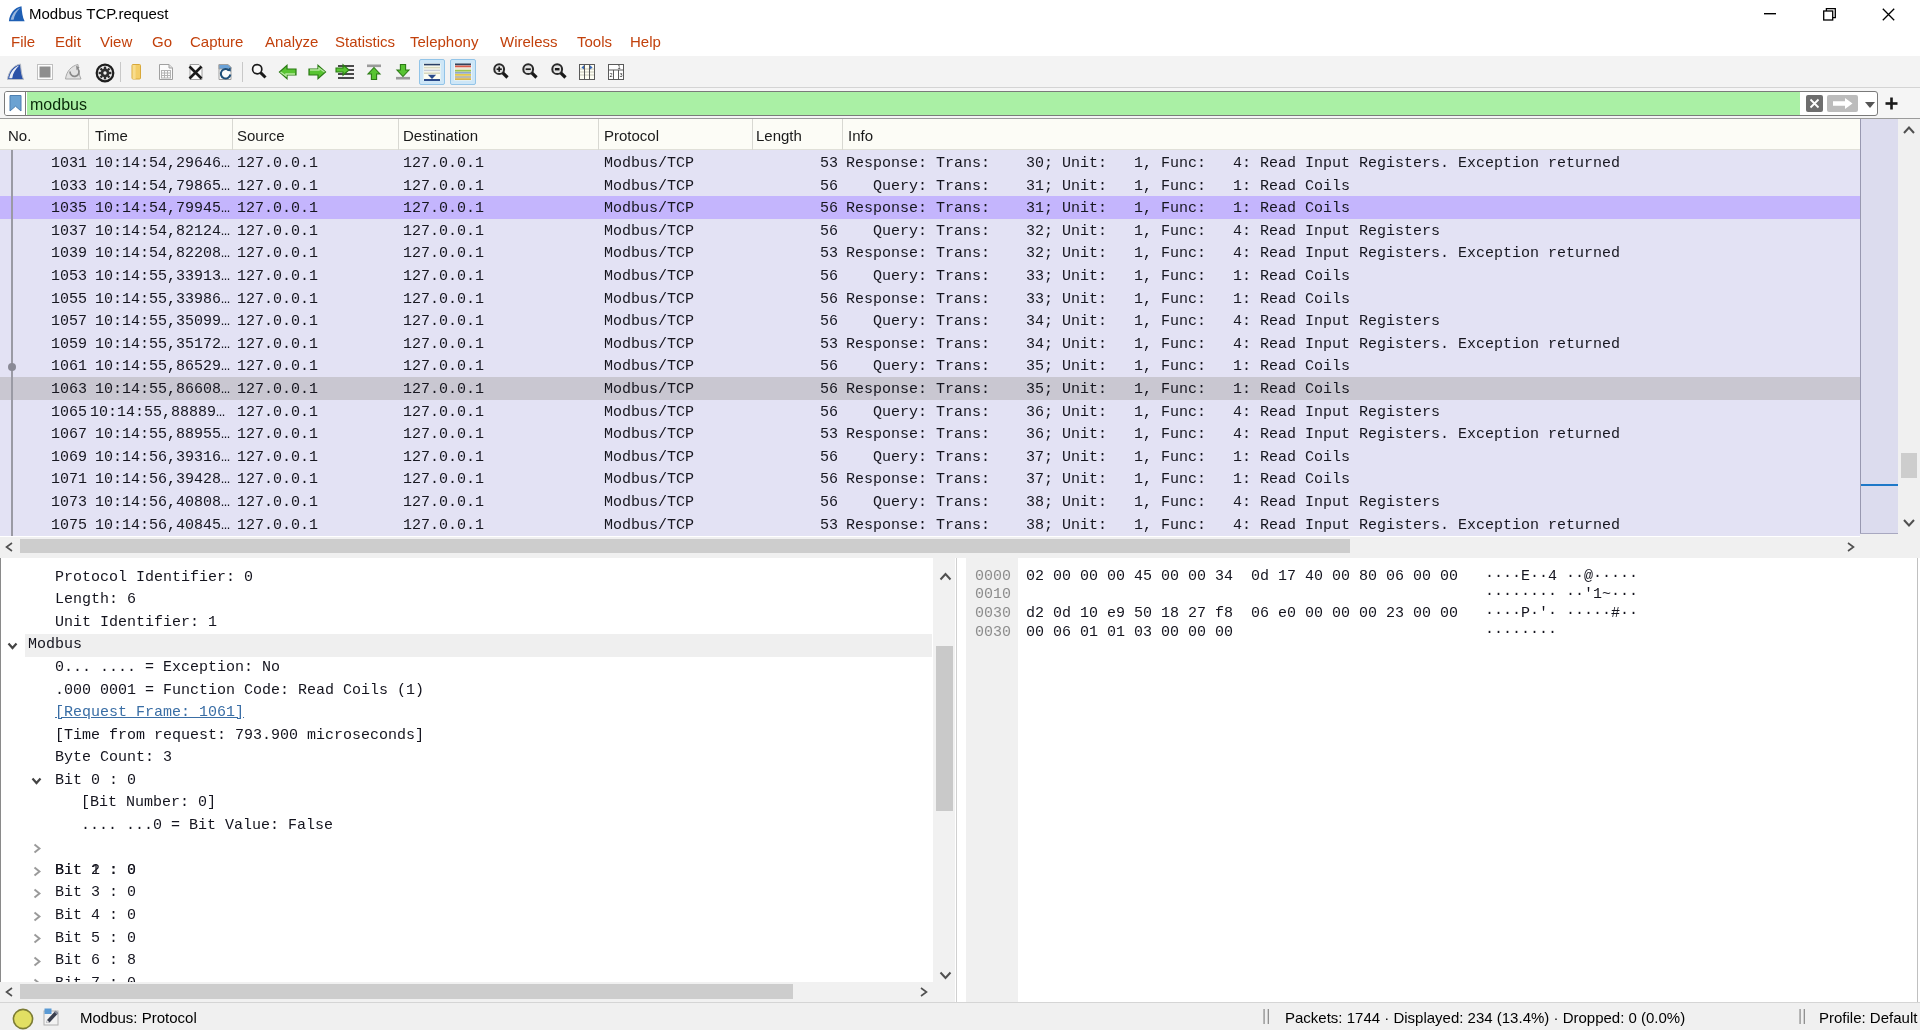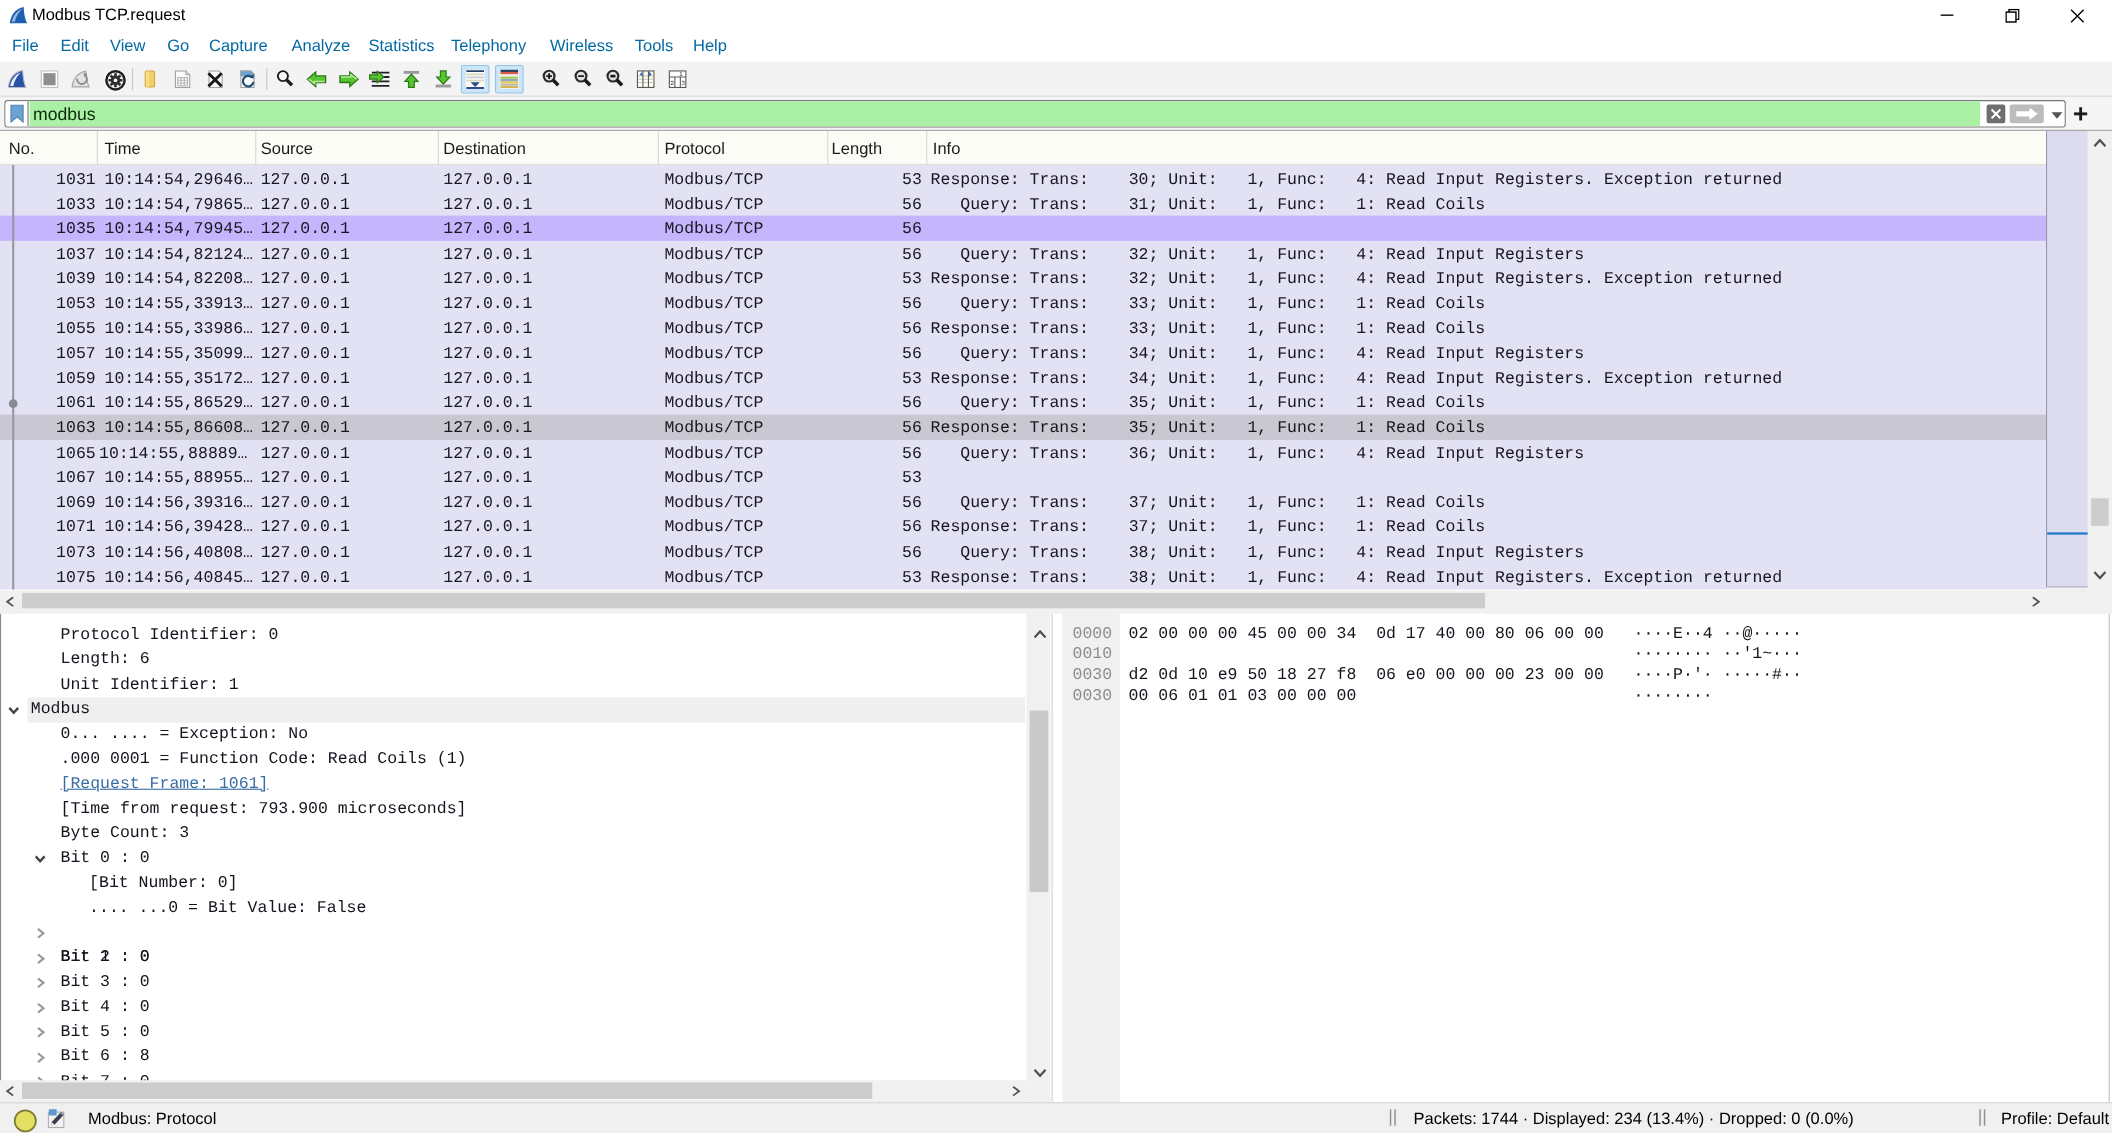--- a/index.html
+++ b/index.html
@@ -1,21 +1,21 @@
 <!DOCTYPE html>
 <html><head><meta charset="utf-8">
 <style>
 * { margin:0; padding:0; box-sizing:border-box; }
 body { width:1920px; height:1030px; overflow:hidden; position:relative;
   font-family:"Liberation Sans",sans-serif; background:#fff; }
 
 #title { position:absolute; left:0; top:0; width:1920px; height:28px; background:#ffffff; }
 #title .txt { position:absolute; left:29px; top:5px; font-size:15px; color:#000; }
 
-#menu { position:absolute; left:0; top:28px; width:1920px; height:28px; background:#ffffff; font-size:15px; color:#0369a1; }
+#menu { position:absolute; left:0; top:28px; width:1920px; height:28px; background:#ffffff; font-size:15px; color:#c2410c; }
 #menu span { top:5px; }
 
 #toolbar { position:absolute; left:0; top:56px; width:1920px; height:32px; background:#f3f3f3; border-bottom:1px solid #d4d4d4; }
 .tbi { position:absolute; }
 .tsep { position:absolute; top:6px; width:1px; height:20px; background:#c8c8c8; }
 .tbtn.sel { position:absolute; background:#cde6f7; border:1px solid #92c4e8; border-radius:2px; }
 
 #filterrow { position:absolute; left:0; top:88px; width:1920px; height:31px; background:#f5f5f5; border-bottom:1px solid #9b9b9b; }
 #filterbox { position:absolute; left:4px; top:3px; width:1874px; height:25px; background:#ffffff; border:1px solid #7a7a7a; border-radius:3px; overflow:hidden; }
 #bookmark { position:absolute; left:0; top:0; width:21px; height:23px; border-right:1px solid #7a7a7a; background:#fff; }
@@ -309,20 +309,21 @@
       <span class="c len">56</span>
       <span class="c" style="left:846px">   Query: Trans:    31; Unit:   1, Func:   1: Read Coils</span>
 </div>
 <div class="prow" style="top:46.2px;background:#c4b5fd">
 <span class="c no">1035</span>
       <span class="c" style="left:95px">10:14:54,79945…</span>
       <span class="c" style="left:237px">127.0.0.1</span>
       <span class="c" style="left:403px">127.0.0.1</span>
       <span class="c" style="left:604px">Modbus/TCP</span>
       <span class="c len">56</span>
+      <span class="c" style="left:846px">Response: Trans:    31; Unit:   1, Func:   1: Read Coils</span>
 </div>
 <div class="prow" style="top:68.8px;background:#e3e2f4">
 <span class="c no">1037</span>
       <span class="c" style="left:95px">10:14:54,82124…</span>
       <span class="c" style="left:237px">127.0.0.1</span>
       <span class="c" style="left:403px">127.0.0.1</span>
       <span class="c" style="left:604px">Modbus/TCP</span>
       <span class="c len">56</span>
       <span class="c" style="left:846px">   Query: Trans:    32; Unit:   1, Func:   4: Read Input Registers</span>
 </div>
@@ -398,20 +399,21 @@
       <span class="c len">56</span>
       <span class="c" style="left:846px">   Query: Trans:    36; Unit:   1, Func:   4: Read Input Registers</span>
 </div>
 <div class="prow" style="top:272.2px;background:#e3e2f4">
 <span class="c no">1067</span>
       <span class="c" style="left:95px">10:14:55,88955…</span>
       <span class="c" style="left:237px">127.0.0.1</span>
       <span class="c" style="left:403px">127.0.0.1</span>
       <span class="c" style="left:604px">Modbus/TCP</span>
       <span class="c len">53</span>
+      <span class="c" style="left:846px">Response: Trans:    36; Unit:   1, Func:   4: Read Input Registers. Exception returned</span>
 </div>
 <div class="prow" style="top:294.8px;background:#e3e2f4">
 <span class="c no">1069</span>
       <span class="c" style="left:95px">10:14:56,39316…</span>
       <span class="c" style="left:237px">127.0.0.1</span>
       <span class="c" style="left:403px">127.0.0.1</span>
       <span class="c" style="left:604px">Modbus/TCP</span>
       <span class="c len">56</span>
       <span class="c" style="left:846px">   Query: Trans:    37; Unit:   1, Func:   1: Read Coils</span>
 </div>

